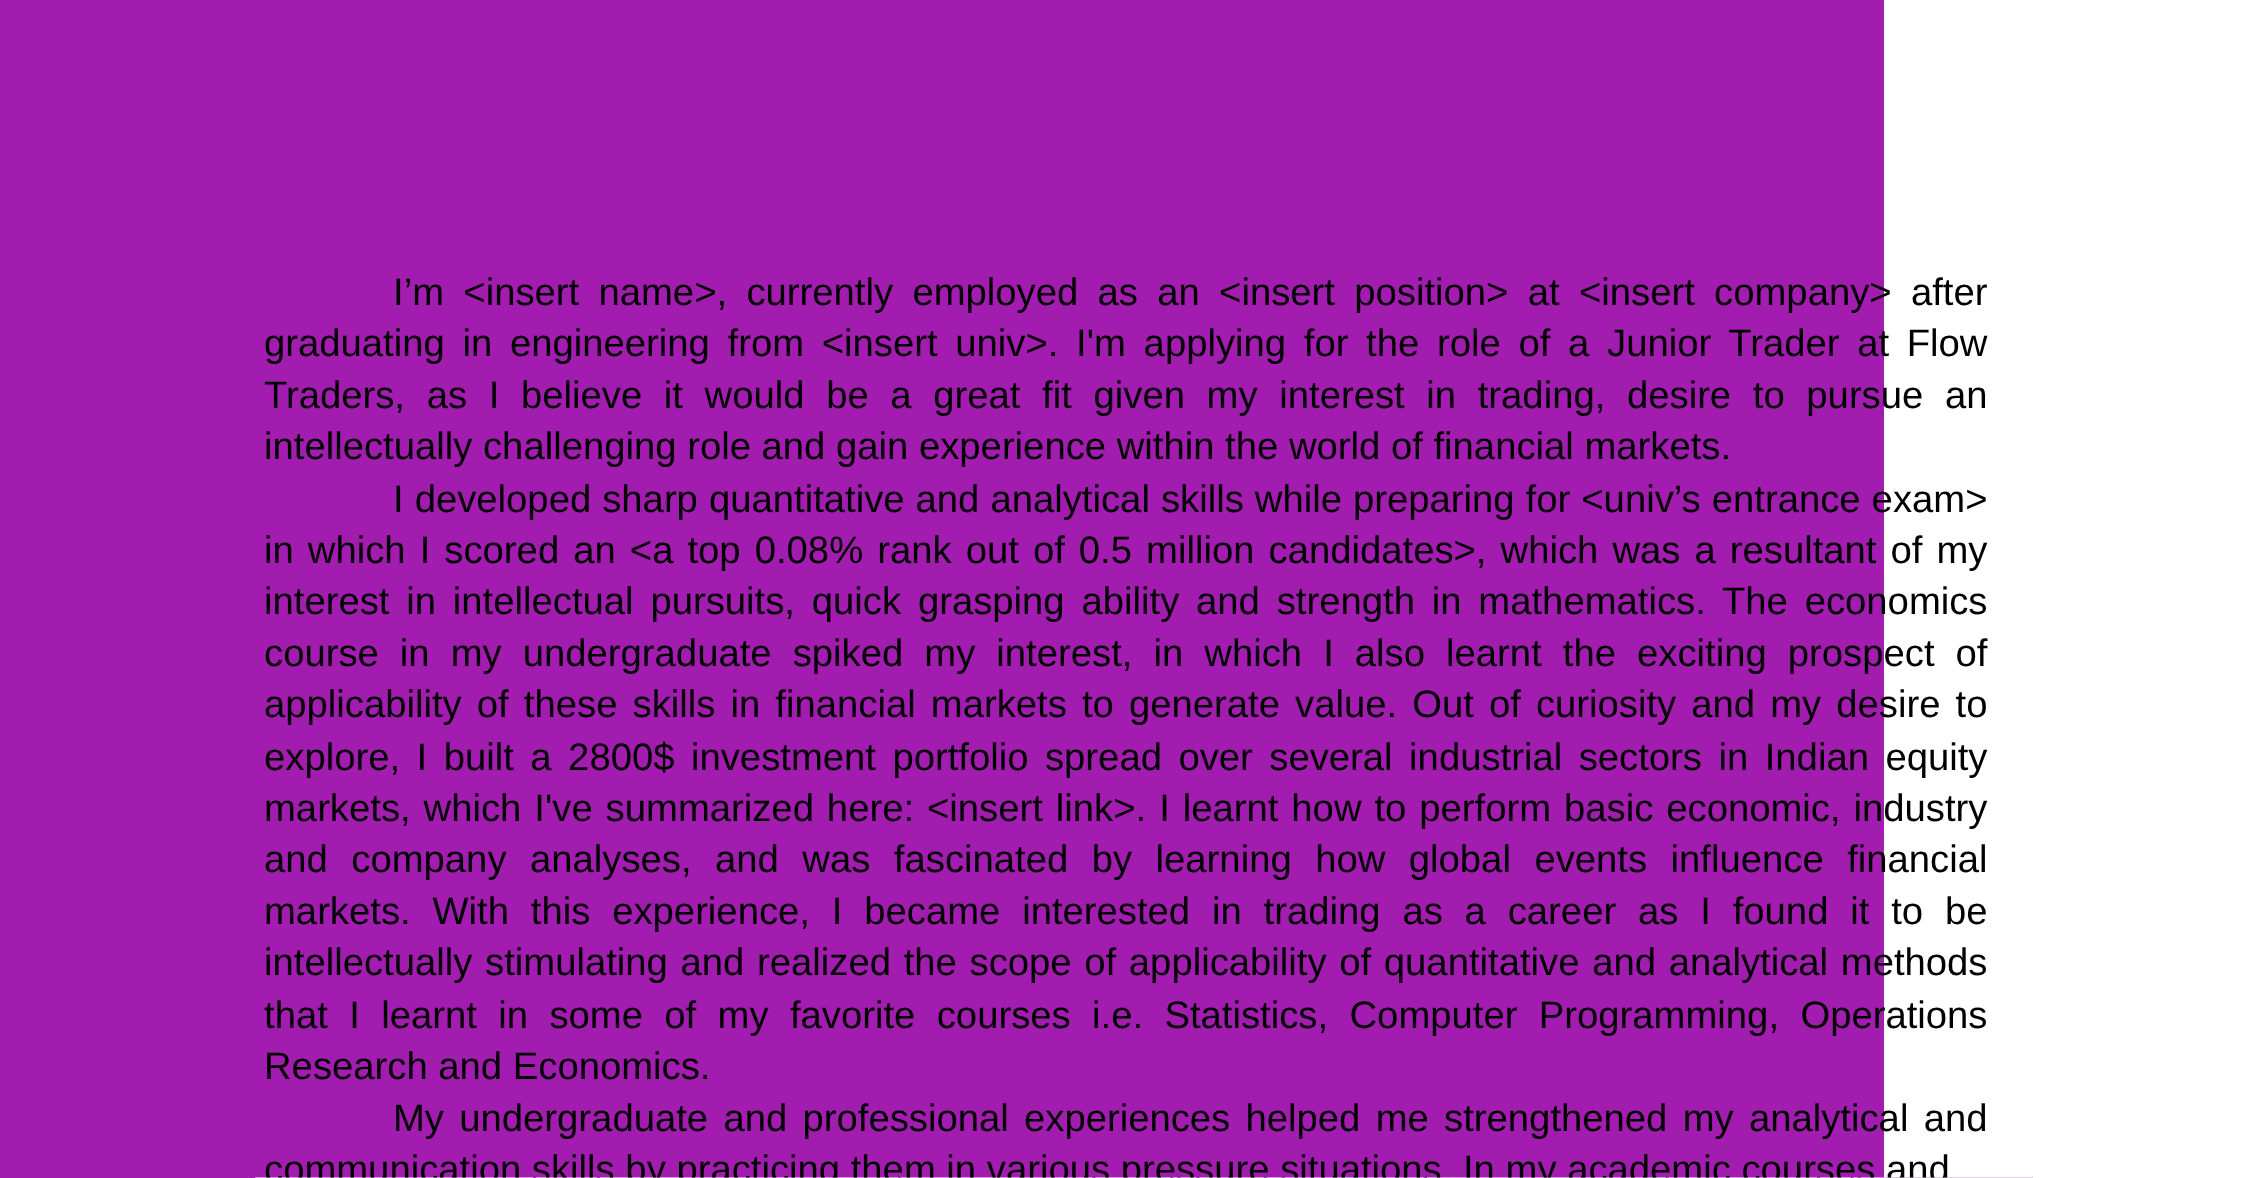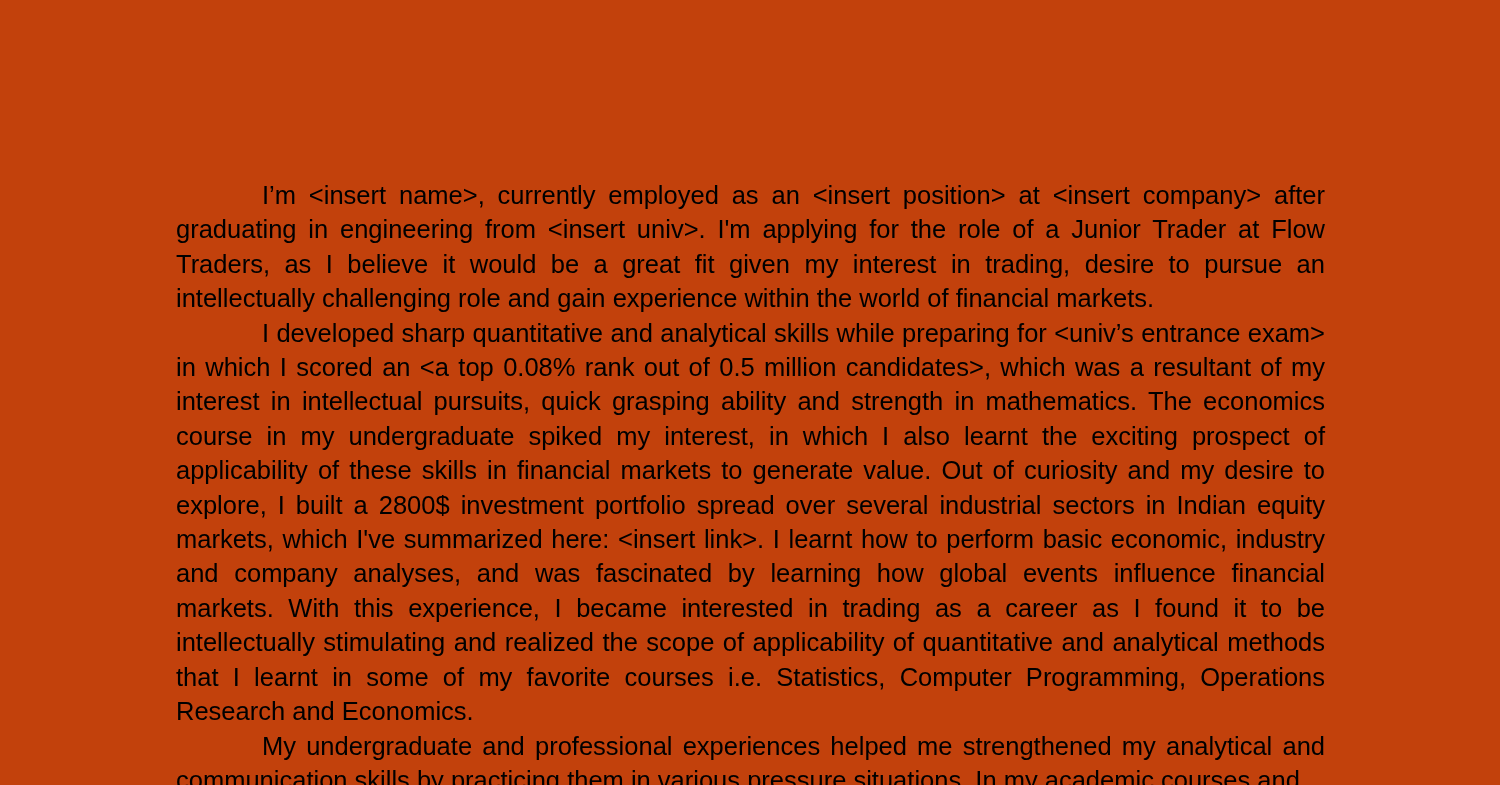--- a/index.html
+++ b/index.html
@@ -8,23 +8,23 @@
     background: #ffffff;
   }
   body {
     width: 1500px;
     height: 785px;
     overflow: hidden;
     font-family: "Liberation Sans", sans-serif;
   }
   .page {
     position: relative;
-    width: 1500px;
+    width: 1256px;
     height: 785px;
-    background: #c2410c;
+    background: #a21caf;
   }
   .doc-body {
     position: absolute;
     left: 176px;
     top: 178px;
     width: 1149px;
   }
   p.para {
     margin: 0;
     padding: 0;

